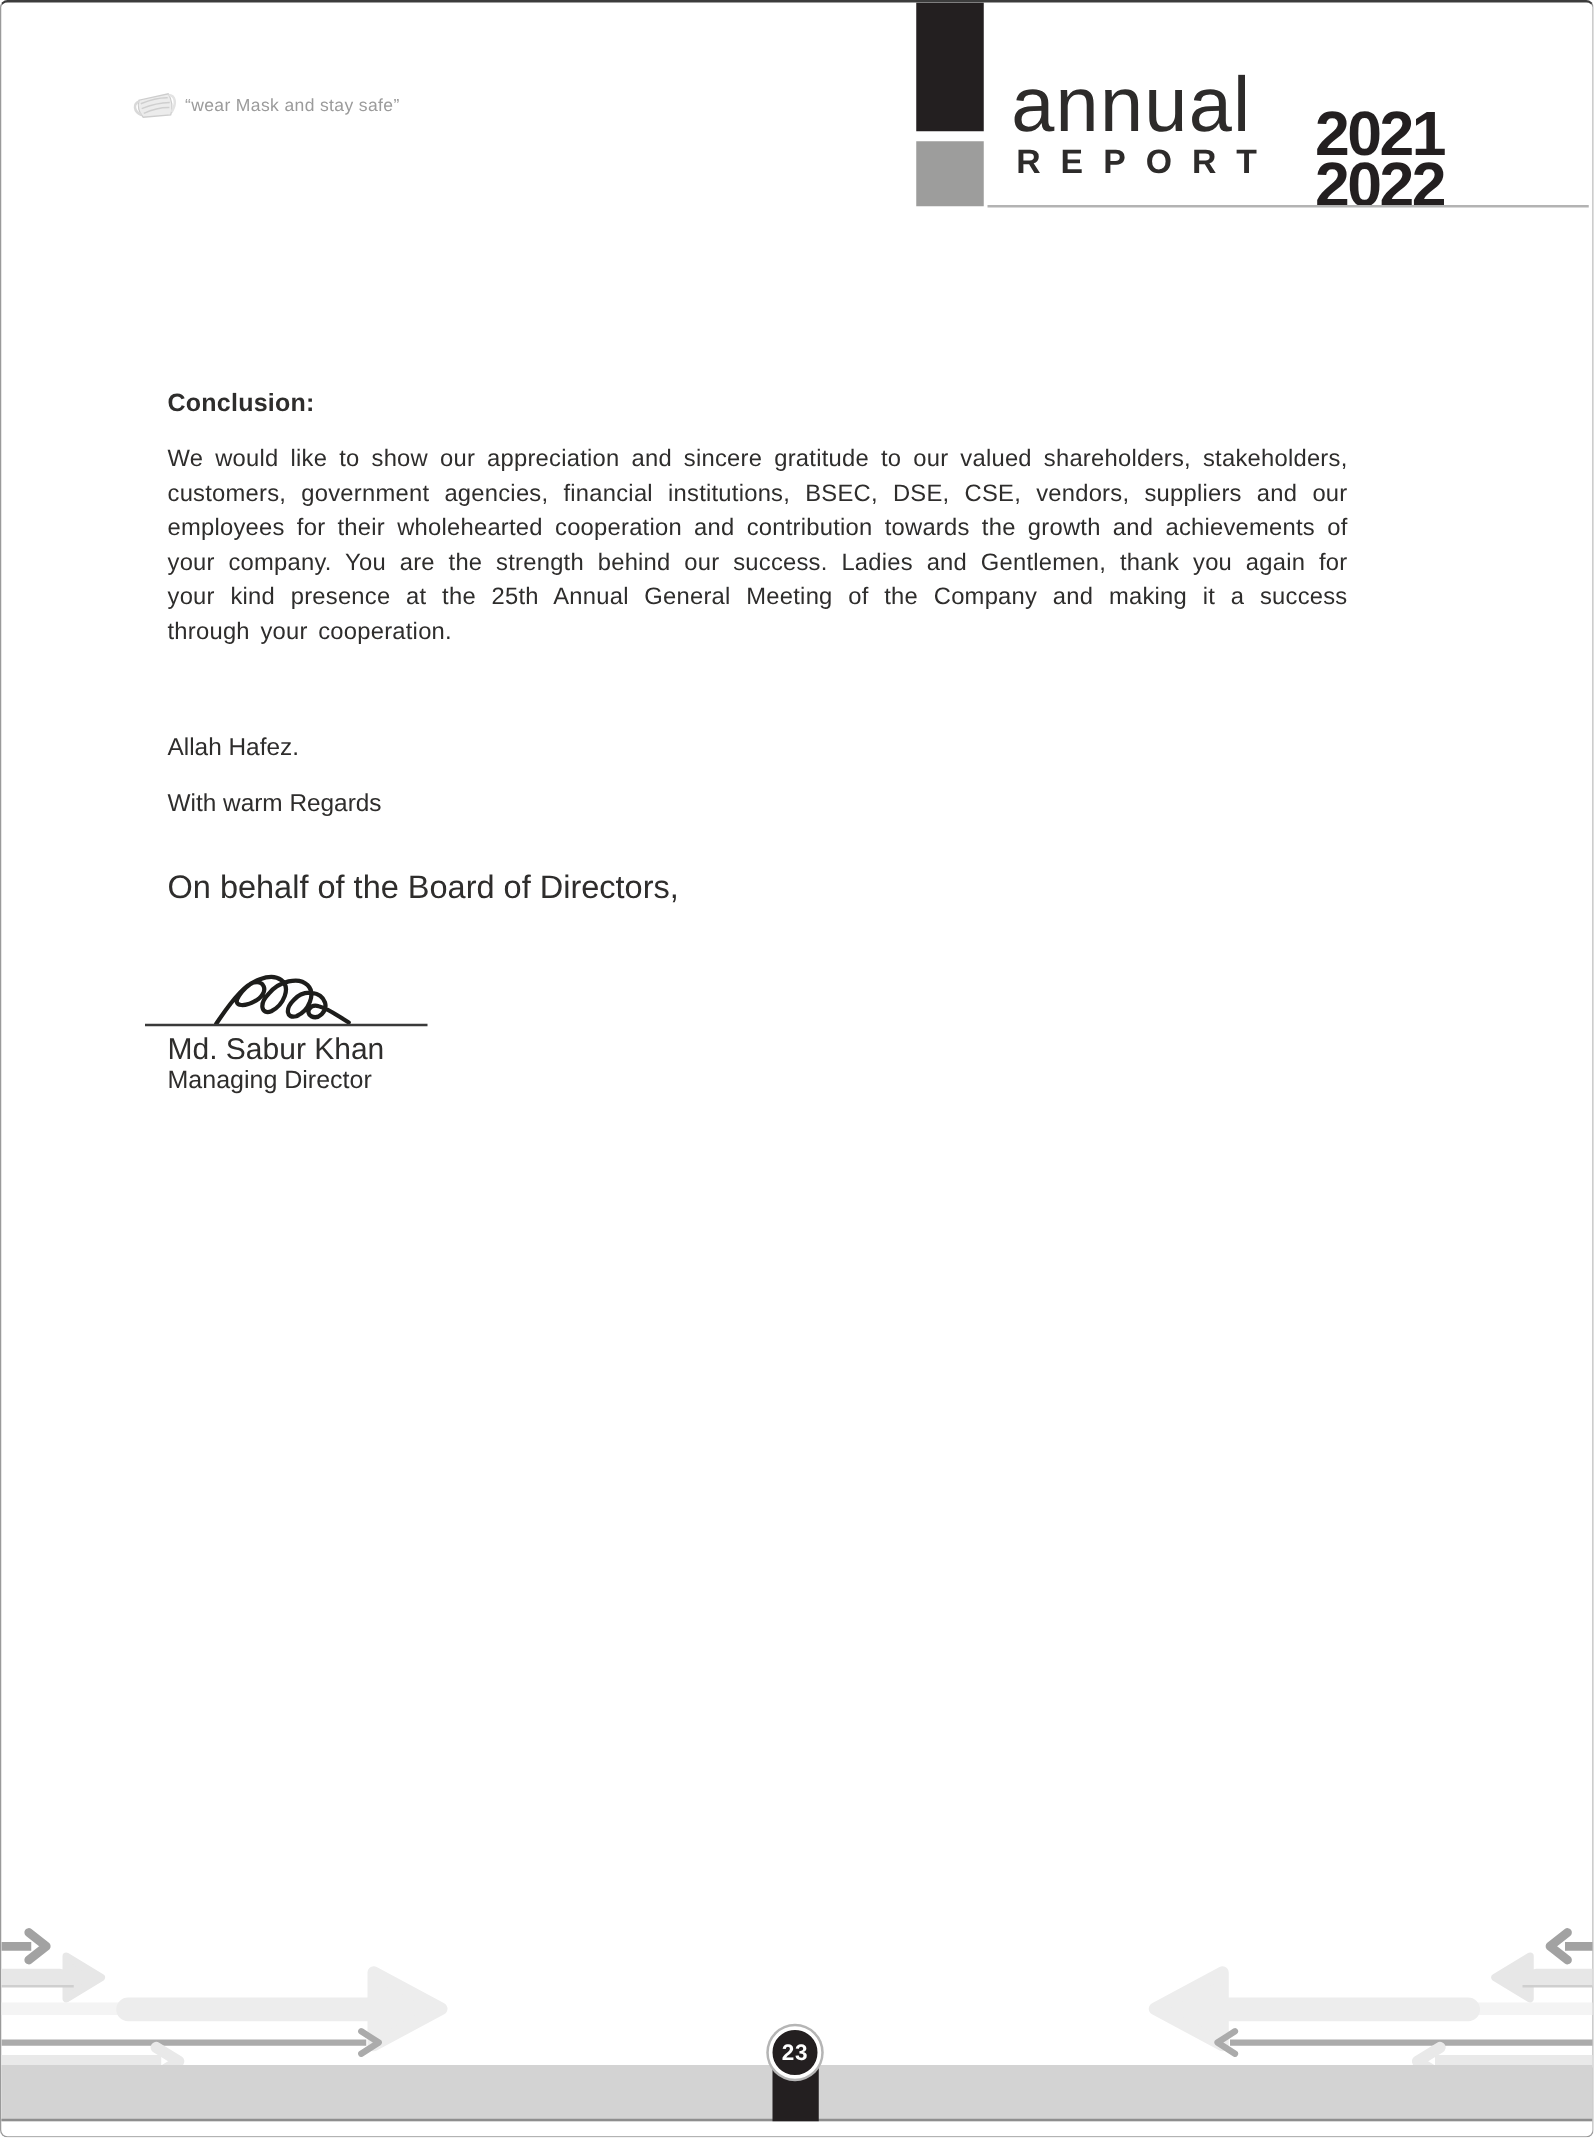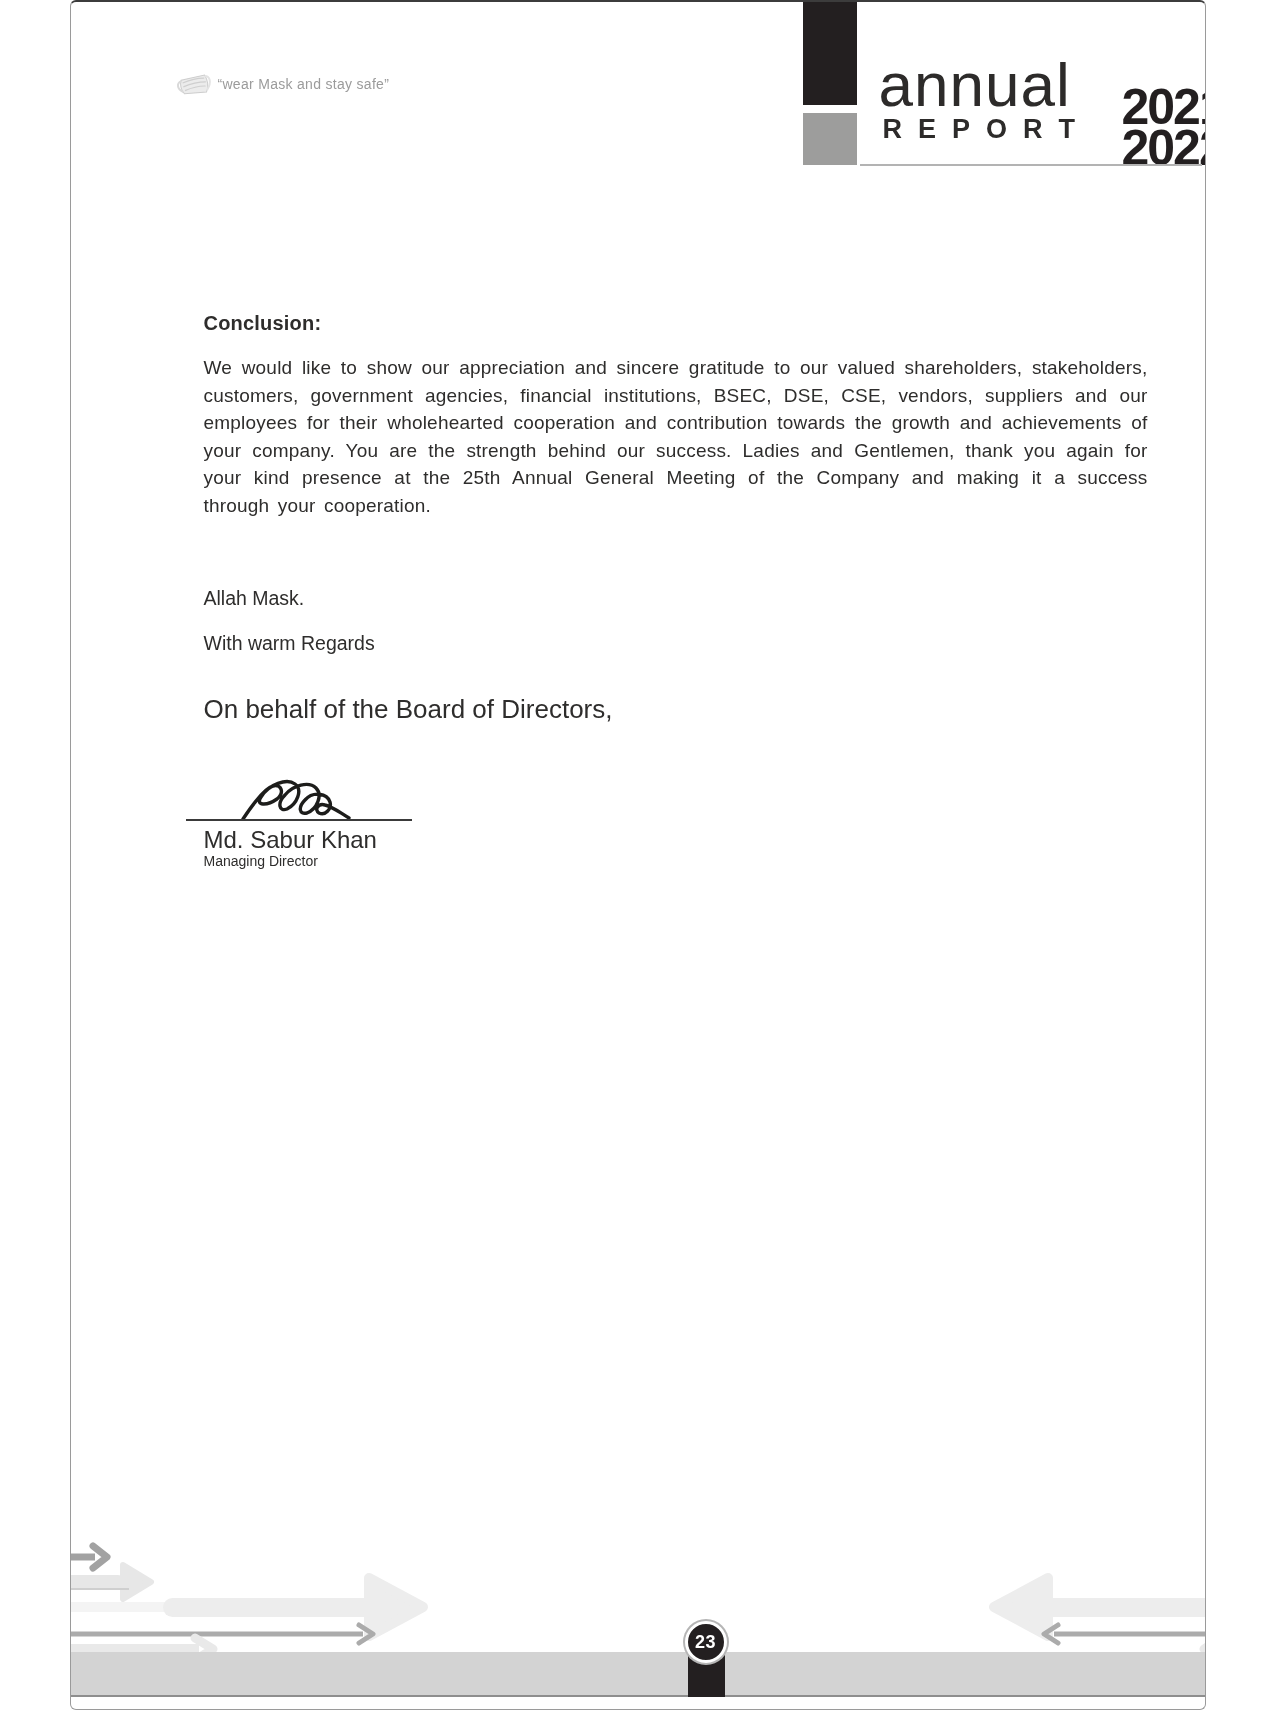--- a/index.html
+++ b/index.html
@@ -10,21 +10,21 @@
     --bar:#d3d3d3;
     --bar-edge:#8e8e8e;
     --underline:#b3b3b3;
     --arrow-med:#a6a6a6;
     --arrow-light:#e7e7e7;
     --arrow-lighter:#f4f4f4;
   }
   *{margin:0;padding:0;box-sizing:border-box;}
   body{background:#fff;font-family:"Liberation Sans",sans-serif;}
   .page{
-    position:relative;width:1136px;height:1710px;margin:0 auto;
+    position:relative;width:1275px;height:1710px;margin:0 auto;
     background:#fff;overflow:hidden;
     border:1px solid #9a9a9a;border-top:2px solid #3c3c3c;border-radius:6px;
   }
   
   .mask-note{position:absolute;left:103px;top:66px;display:flex;align-items:center;gap:4px;}
   .mask-note svg{display:block;}
   .mask-note .note-text{font-size:14px;color:var(--muted);letter-spacing:.3px;}
   .logo-black-block{position:absolute;left:732px;top:0;width:54px;height:103px;background:var(--logo-black);}
   .logo-gray-block{position:absolute;left:732px;top:111px;width:54px;height:52px;background:var(--logo-gray);}
   .logo-annual{position:absolute;left:808px;top:52px;font-size:62px;line-height:62px;color:#2d2b2a;letter-spacing:1px;}
@@ -34,21 +34,21 @@
   
   .content{position:absolute;left:133px;width:944px;color:var(--ink);}
   .heading{top:310px;font-size:20px;font-weight:bold;letter-spacing:.2px;}
   .paragraph{top:352px;font-size:19px;line-height:27.5px;text-align:justify;word-spacing:3px;letter-spacing:.2px;}
   .closing-1{top:585px;font-size:19.5px;}
   .closing-2{top:630px;font-size:19.5px;}
   .closing-3{top:692px;font-size:26px;}
   .signature-svg{position:absolute;left:168px;top:772px;}
   .sign-line{position:absolute;left:115px;top:817px;width:226px;height:2px;background:#3a3a3a;}
   .sign-name{top:824px;font-size:24px;}
-  .sign-title{top:851px;font-size:14px;}
+  .sign-title{top:851px;font-size:20px;}
   
   .footer-arrows{position:absolute;left:0;top:1470px;width:1275px;height:226px;}
   .footer-bar{position:absolute;left:0;right:0;top:1650px;height:45px;background:var(--bar);border-bottom:2px solid var(--bar-edge);z-index:2;}
   .page-tab{position:absolute;left:617px;top:1638px;width:37px;height:57px;background:var(--logo-black);z-index:3;}
   .page-badge{
     position:absolute;left:614px;top:1619px;width:42px;height:42px;border-radius:50%;
     background:var(--logo-black);border:3px solid #fff;box-shadow:0 0 0 2px #b5b5b5;
     display:flex;align-items:center;justify-content:center;z-index:4;
   }
   .page-badge span{color:#fff;font-size:18px;font-weight:bold;letter-spacing:.5px;text-align:center;}
@@ -77,21 +77,21 @@
   <div class="logo-annual">annual</div>
   <div class="logo-report">REPORT</div>
   <div class="logo-years">
     <div>2021</div>
     <div>2022</div>
   </div>
   <div class="header-underline"></div>
 
   <div class="content heading">Conclusion:</div>
   <div class="content paragraph">We would like to show our appreciation and sincere gratitude to our valued shareholders, stakeholders, customers, government agencies, financial institutions, BSEC, DSE, CSE, vendors, suppliers and our employees for their wholehearted cooperation and contribution towards the growth and achievements of your company. You are the strength behind our success. Ladies and Gentlemen, thank you again for your kind presence at the 25th Annual General Meeting of the Company and making it a success through your cooperation.</div>
-  <div class="content closing-1">Allah Mask.</div>
+  <div class="content closing-1">Allah Hafez.</div>
   <div class="content closing-2">With warm Regards</div>
   <div class="content closing-3">On behalf of the Board of Directors,</div>
 
   <svg class="signature-svg" width="150" height="50" viewBox="0 0 150 50">
     <path d="M4 45 C 14 30, 26 14, 34 12
              C 42 10, 46 18, 38 25
              C 28 32, 16 32, 22 23
              C 30 10, 48 4, 56 10
              C 64 16, 58 30, 48 35
              C 40 38, 38 29, 46 21

